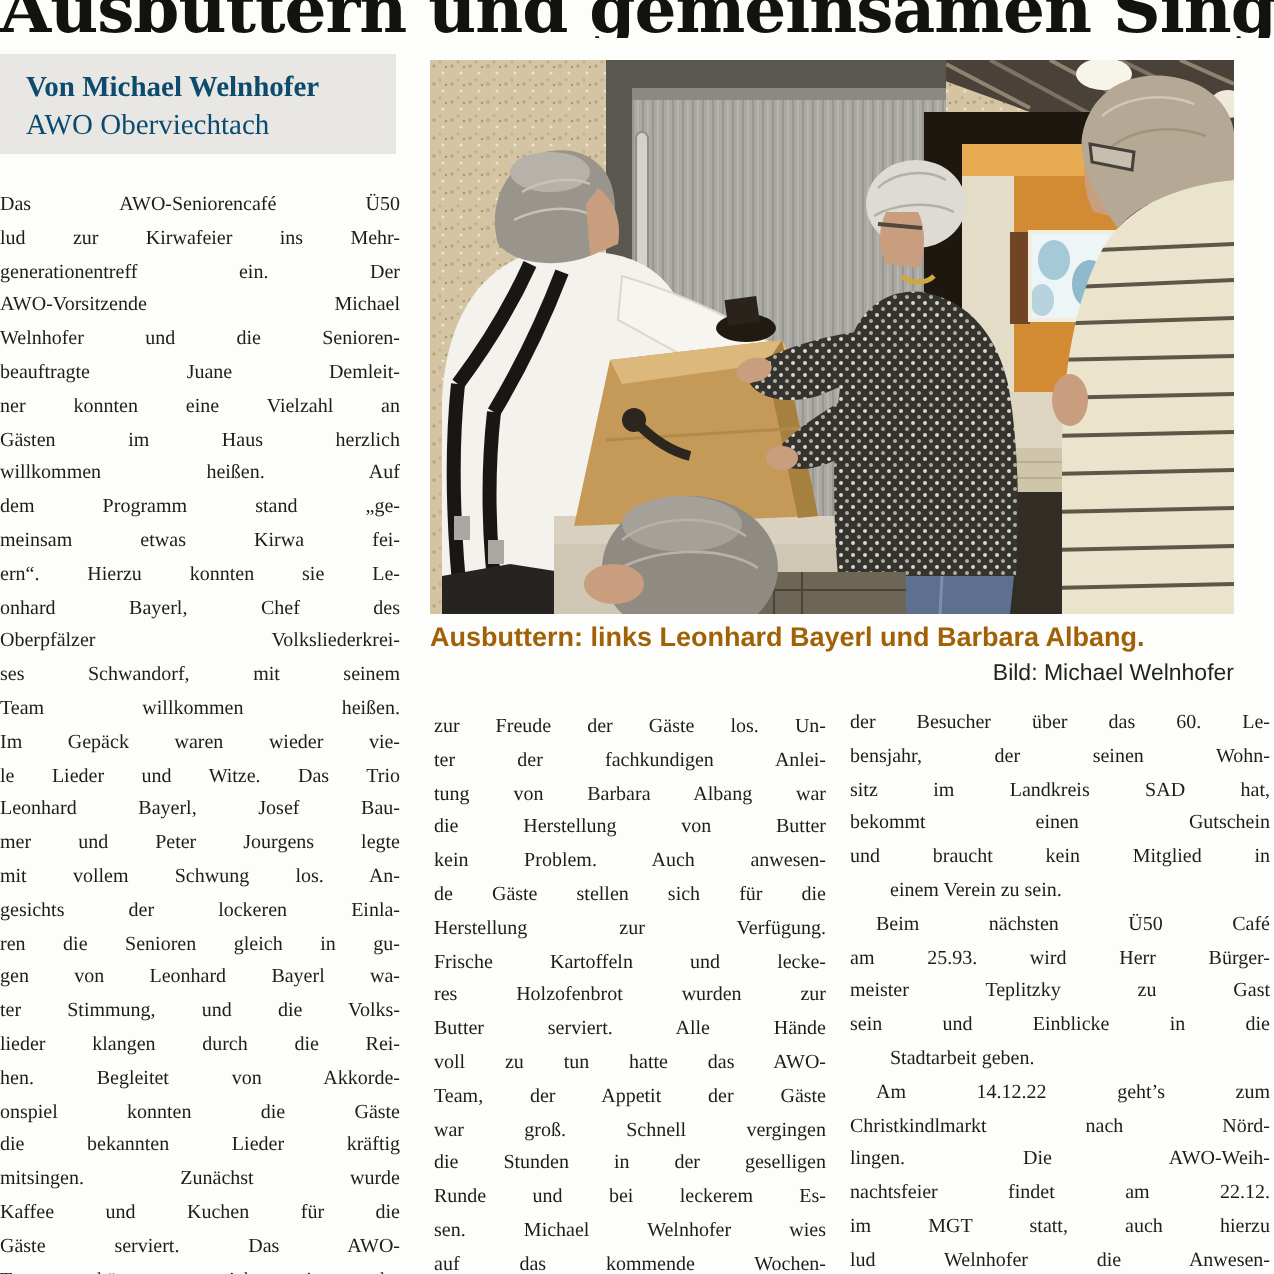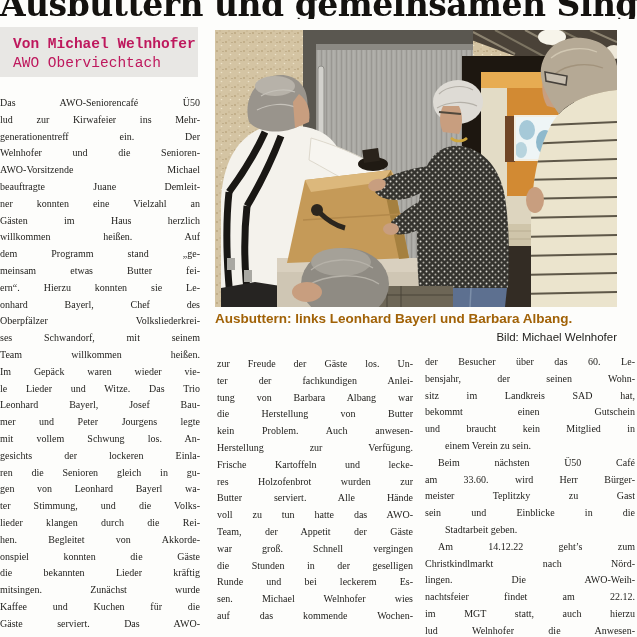--- a/index.html
+++ b/index.html
@@ -12,21 +12,21 @@
   .headline-clip{position:absolute;left:0;top:0;width:637px;height:19px;overflow:hidden;}
   .headline-clip h1{
     position:absolute;left:0;top:-15px;margin:0;
     font-family:"DejaVu Serif", serif;font-weight:700;font-size:33px;
     letter-spacing:-0.5px;color:#14120f;white-space:nowrap;
   }
   
   .byline{
     position:absolute;left:0;top:27px;width:198px;height:50px;
     background:#e8e7e4;box-sizing:border-box;padding:8px 0 0 13px;
-    font-family:Liberation Mono, monospace;font-size:14.5px;line-height:19px;color:#be185d;
+    font-family:Liberation Serif, serif;font-size:14.5px;line-height:19px;color:#0c4a6e;
   }
   .byline .author{font-weight:700;}
   
   .photo{position:absolute;left:215px;top:30px;width:402px;height:277px;overflow:hidden;background:#d4c4a3;}
   
   .caption{
     position:absolute;left:215px;top:311px;width:402px;
     font-family:"Liberation Sans", sans-serif;font-weight:700;font-size:13.5px;color:#a16207;
   }
   .credit{
@@ -209,28 +209,28 @@
     </svg>
   </div>
 
   <div class="caption">Ausbuttern: links Leonhard Bayerl und Barbara Albang.</div>
   <div class="credit">Bild: Michael Welnhofer</div>
 
   <div class="col col-1">
       <div class="tline">Das AWO-Seniorencafé Ü50</div>
       <div class="tline">lud zur Kirwafeier ins Mehr-</div>
       <div class="tline">generationentreff ein. Der</div>
+      <div class="tline">AWO-Vorsitzende Michael</div>
       <div class="tline">Welnhofer und die Senioren-</div>
-      <div class="tline">AWO-Vorsitzende Michael</div>
       <div class="tline">beauftragte Juane Demleit-</div>
       <div class="tline">ner konnten eine Vielzahl an</div>
       <div class="tline">Gästen im Haus herzlich</div>
       <div class="tline">willkommen heißen. Auf</div>
       <div class="tline">dem Programm stand „ge-</div>
-      <div class="tline">meinsam etwas Butter fei-</div>
+      <div class="tline">meinsam etwas Kirwa fei-</div>
       <div class="tline">ern“. Hierzu konnten sie Le-</div>
       <div class="tline">onhard Bayerl, Chef des</div>
       <div class="tline">Oberpfälzer Volksliederkrei-</div>
       <div class="tline">ses Schwandorf, mit seinem</div>
       <div class="tline">Team willkommen heißen.</div>
       <div class="tline">Im Gepäck waren wieder vie-</div>
       <div class="tline">le Lieder und Witze. Das Trio</div>
       <div class="tline">Leonhard Bayerl, Josef Bau-</div>
       <div class="tline">mer und Peter Jourgens legte</div>
       <div class="tline">mit vollem Schwung los. An-</div>
@@ -246,41 +246,42 @@
       <div class="tline">Kaffee und Kuchen für die</div>
       <div class="tline">Gäste serviert. Das AWO-</div>
       <div class="tline">Team kümmert sich in der</div>
     </div>
   <div class="col col-2">
       <div class="tline">zur Freude der Gäste los. Un-</div>
       <div class="tline">ter der fachkundigen Anlei-</div>
       <div class="tline">tung von Barbara Albang war</div>
       <div class="tline">die Herstellung von Butter</div>
       <div class="tline">kein Problem. Auch anwesen-</div>
+      <div class="tline">de Gäste stellen sich für die</div>
       <div class="tline">Herstellung zur Verfügung.</div>
       <div class="tline">Frische Kartoffeln und lecke-</div>
       <div class="tline">res Holzofenbrot wurden zur</div>
       <div class="tline">Butter serviert. Alle Hände</div>
       <div class="tline">voll zu tun hatte das AWO-</div>
       <div class="tline">Team, der Appetit der Gäste</div>
       <div class="tline">war groß. Schnell vergingen</div>
       <div class="tline">die Stunden in der geselligen</div>
       <div class="tline">Runde und bei leckerem Es-</div>
       <div class="tline">sen. Michael Welnhofer wies</div>
       <div class="tline">auf das kommende Wochen-</div>
     </div>
   <div class="col col-3">
       <div class="tline">der Besucher über das 60. Le-</div>
       <div class="tline">bensjahr, der seinen Wohn-</div>
       <div class="tline">sitz im Landkreis SAD hat,</div>
       <div class="tline">bekommt einen Gutschein</div>
       <div class="tline">und braucht kein Mitglied in</div>
       <div class="tline noj">einem Verein zu sein.</div>
       <div class="tline ind">Beim nächsten Ü50 Café</div>
-      <div class="tline">am 33.60. wird Herr Bürger-</div>
+      <div class="tline">am 25.93. wird Herr Bürger-</div>
       <div class="tline">meister Teplitzky zu Gast</div>
       <div class="tline">sein und Einblicke in die</div>
       <div class="tline noj">Stadtarbeit geben.</div>
       <div class="tline ind">Am 14.12.22 geht’s zum</div>
       <div class="tline">Christkindlmarkt nach Nörd-</div>
       <div class="tline">lingen. Die AWO-Weih-</div>
       <div class="tline">nachtsfeier findet am 22.12.</div>
       <div class="tline">im MGT statt, auch hierzu</div>
       <div class="tline">lud Welnhofer die Anwesen-</div>
     </div>

